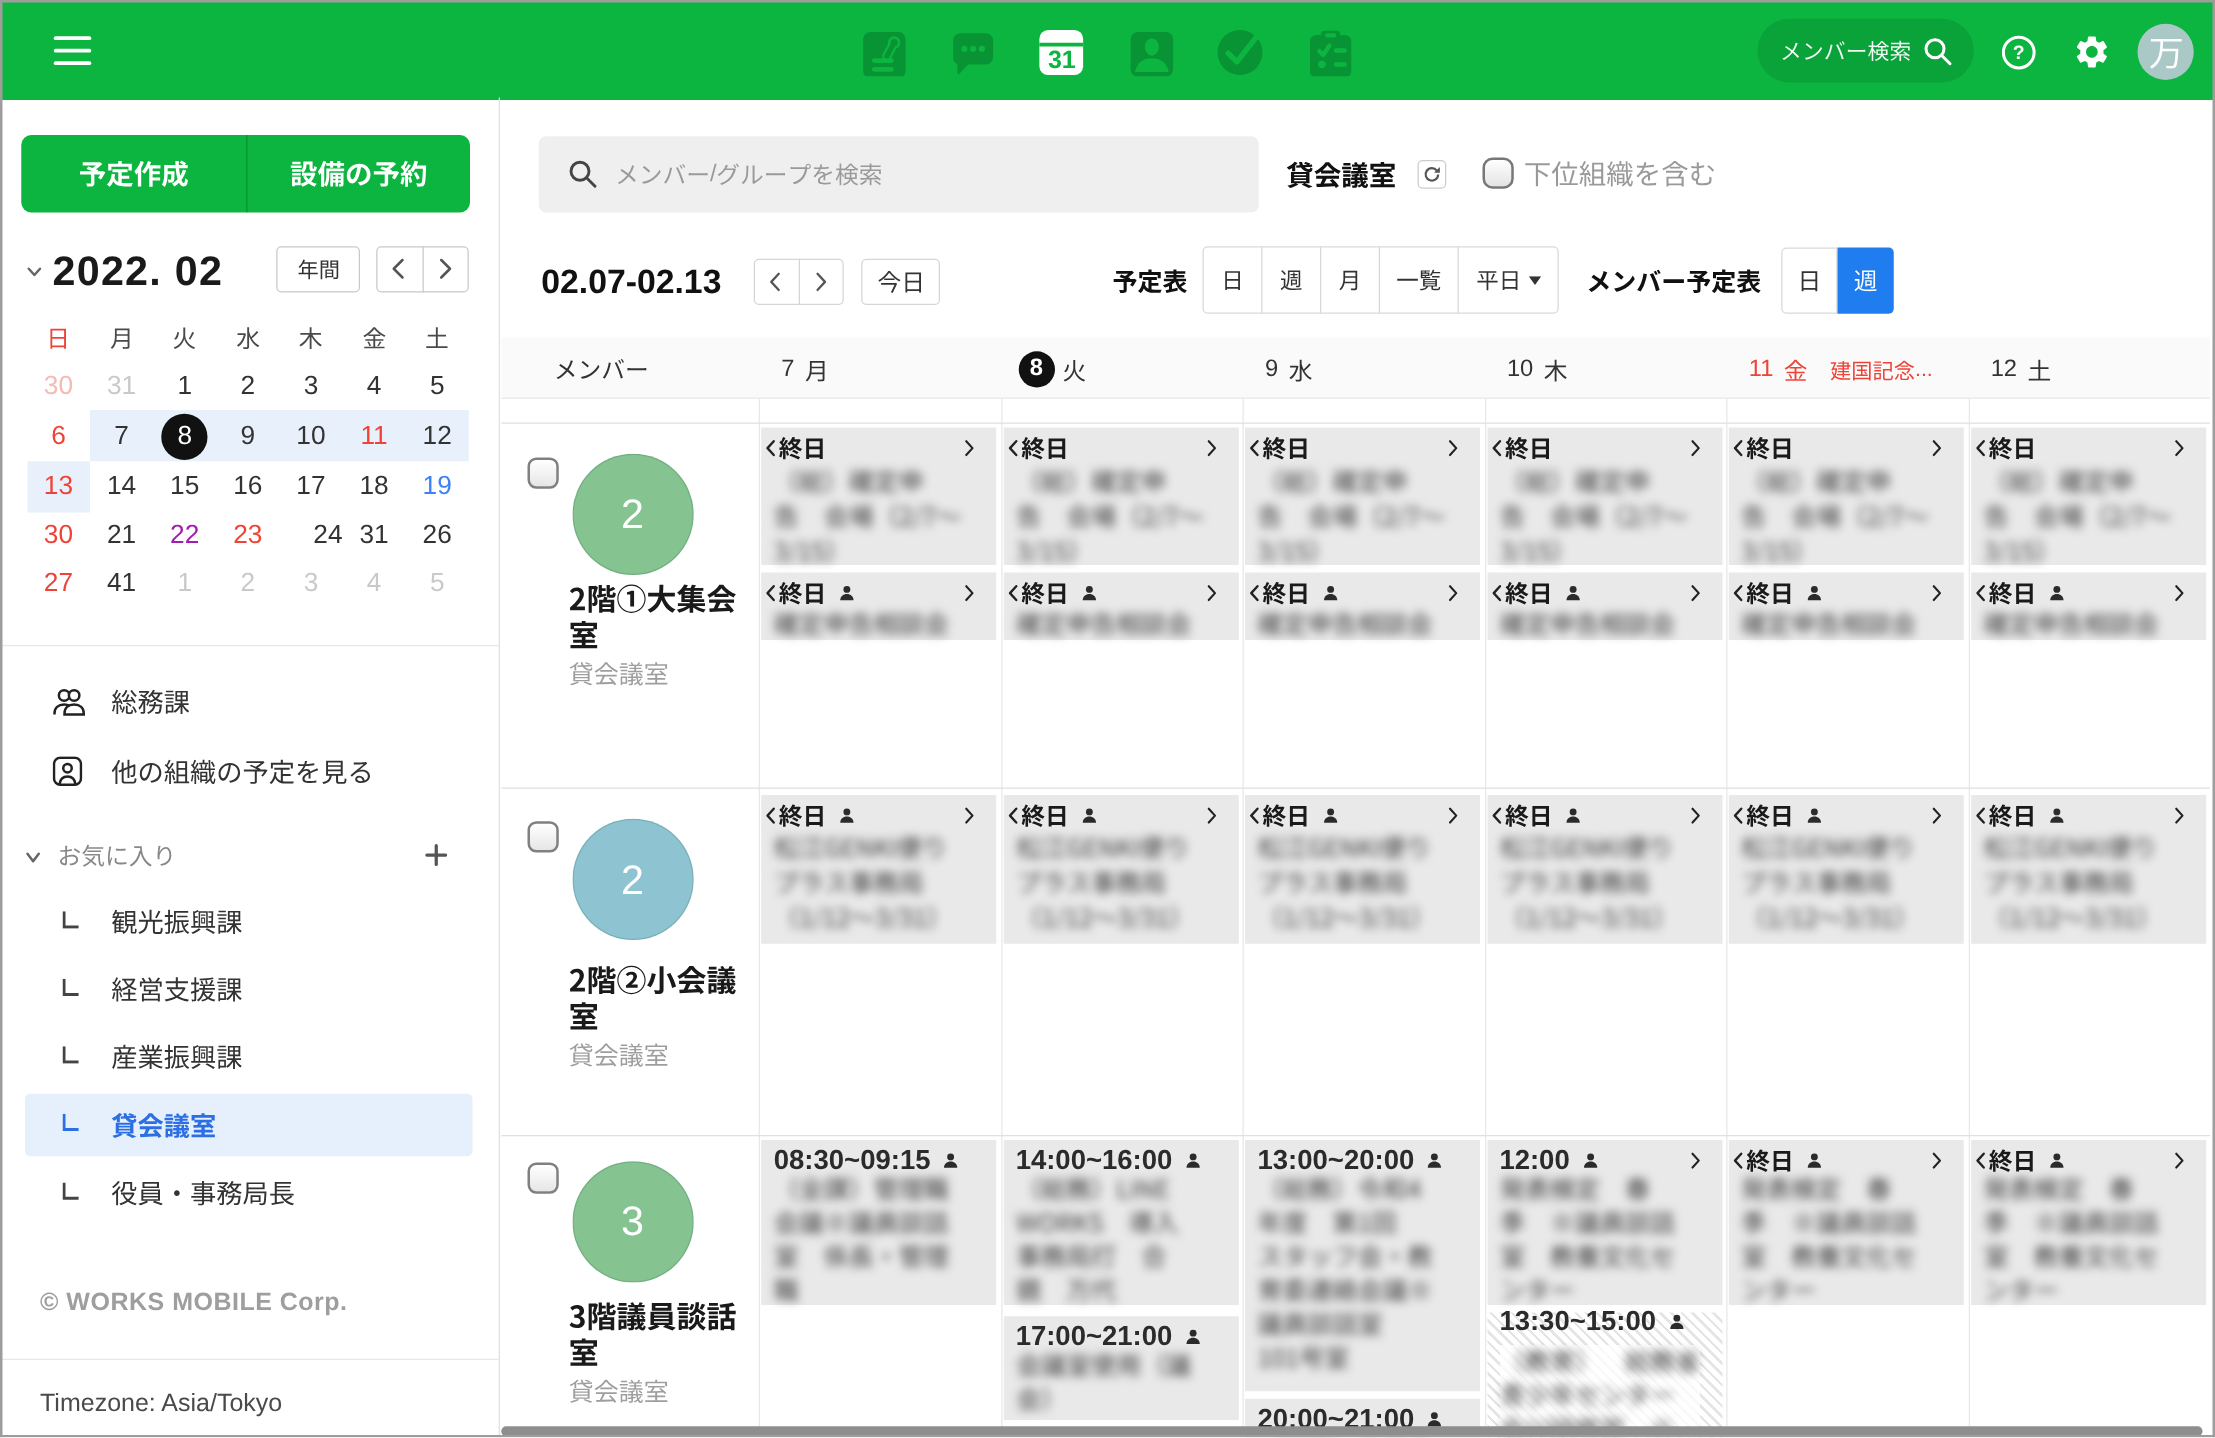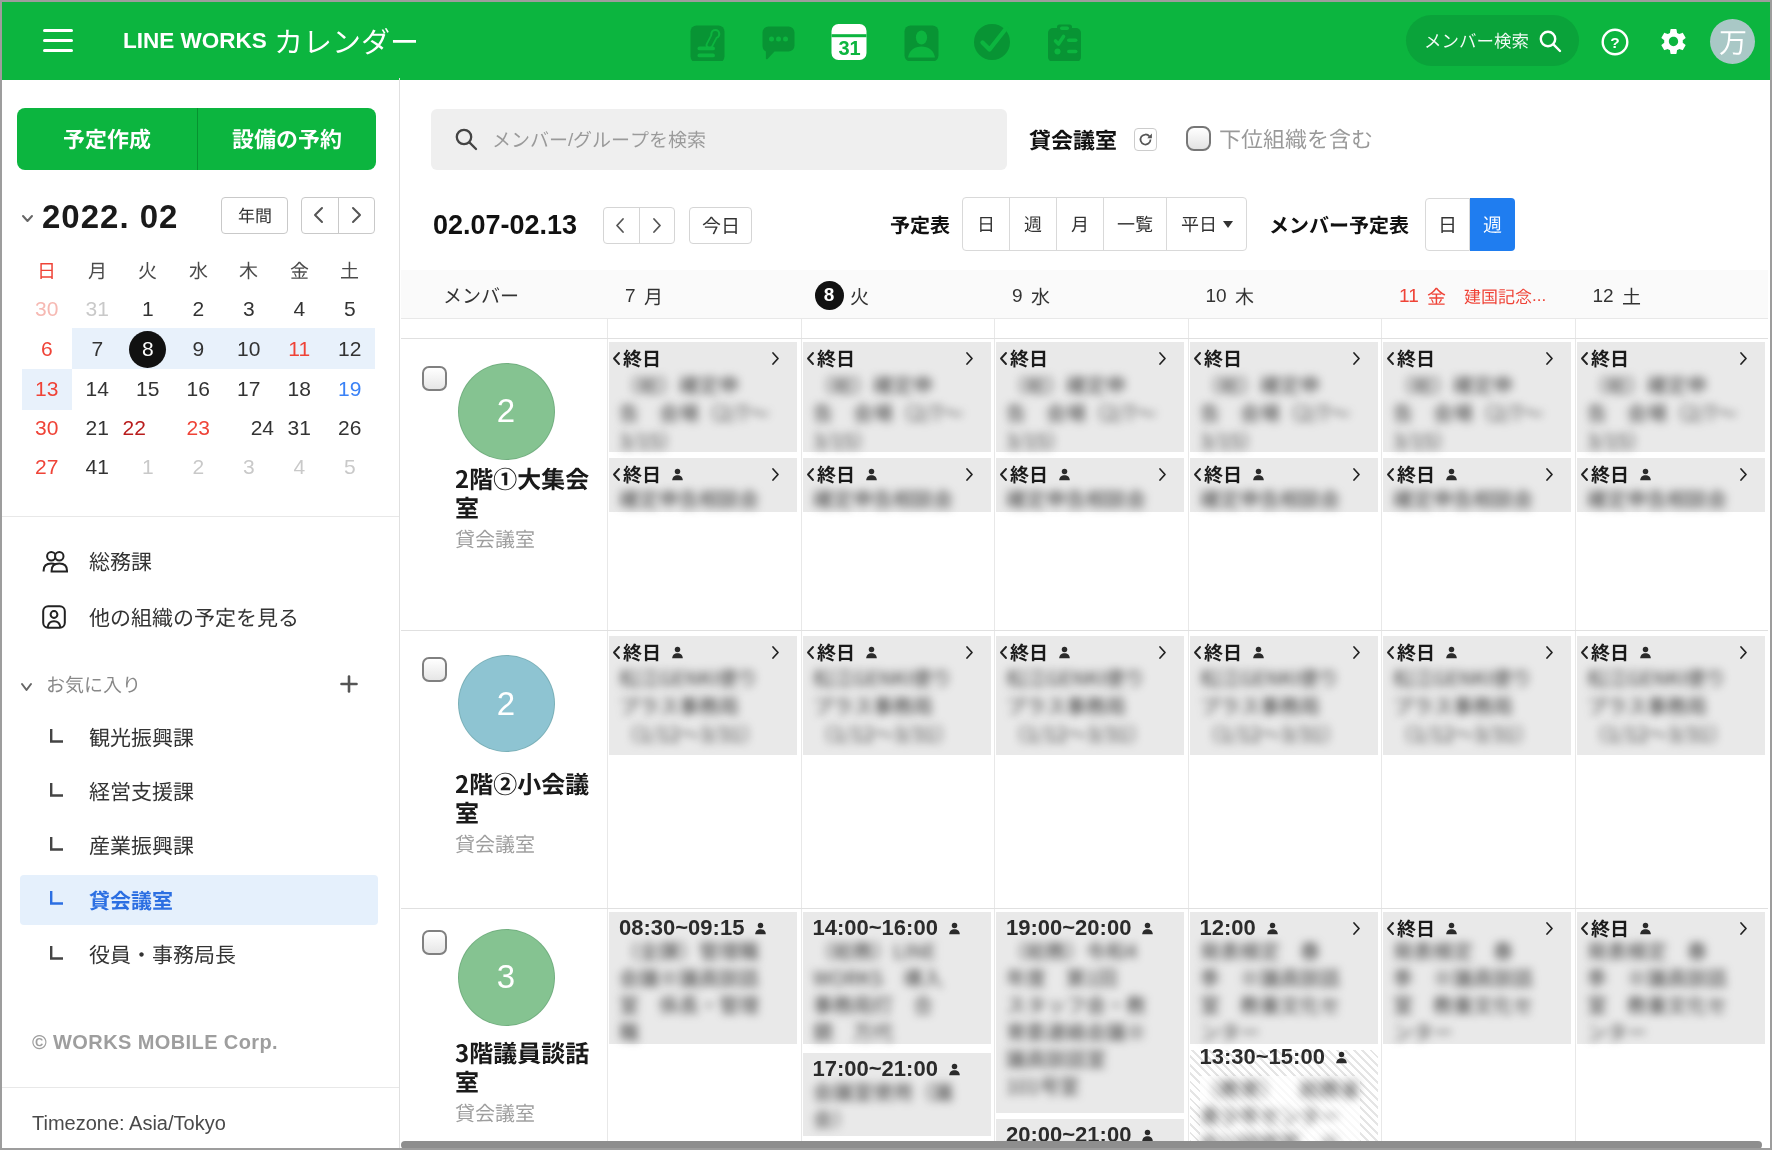--- a/index.html
+++ b/index.html
@@ -200,33 +200,20 @@
         <path id="B9031" d="M30 768C82 717 141 644 164 596L266 663C240 712 178 780 125 828ZM253 460H37V349H141V128C103 94 59 60 22 34L79 -80C127 -36 167 3 204 43C265 -35 346 -65 468 -70C594 -76 816 -74 943 -68C949 -34 966 18 979 45C838 33 592 30 468 36C364 40 291 70 253 138ZM342 821V562C342 435 336 262 258 141C285 129 333 100 354 81C438 213 451 418 451 562V724H808V189C808 176 803 171 791 171C778 171 737 171 700 173C714 145 727 101 731 72C798 72 844 74 876 91C908 108 918 136 918 187V821ZM574 710V660H479V579H574V525H476V445H780V525H672V579H776V660H672V710ZM488 406V132H578V178H758V406ZM578 328H667V257H578Z"></path>
         <path id="B9593" d="M580 154V92H415V154ZM580 239H415V299H580ZM870 811H532V446H806V54C806 37 800 31 782 31C769 30 732 30 693 31V388H306V-48H415V4H664C676 -27 687 -65 690 -90C776 -90 834 -87 875 -67C914 -47 927 -12 927 52V811ZM352 591V534H198V591ZM352 672H198V724H352ZM806 591V532H646V591ZM806 672H646V724H806ZM79 811V-90H198V448H465V811Z"></path>
         <path id="B968e" d="M346 502 374 403C455 422 556 445 653 469L644 559L514 533V637H641V730H514V836H407V513ZM533 103H809V41H533ZM533 194V252H809V194ZM422 350V-88H533V-57H809V-84H925V350H678L705 423L584 444C580 417 572 382 563 350ZM887 784C859 761 820 737 779 716V836H671V546C671 447 692 416 783 416C802 416 851 416 870 416C939 416 968 447 979 559C948 566 904 583 883 601C880 527 876 514 857 514C848 514 811 514 802 514C782 514 779 518 779 547V621C841 643 909 672 964 705ZM73 807V-90H178V700H253C237 632 216 545 197 481C252 413 264 351 265 305C265 277 260 256 248 247C241 242 232 239 221 239C210 239 197 239 180 240C196 211 204 167 205 139C228 138 252 138 269 140C291 144 310 150 324 161C356 184 370 226 369 290C369 347 358 416 297 493C325 572 358 681 383 767L305 811L288 807Z"></path>
         <path id="B96c6" d="M259 852C213 764 132 658 20 578C46 561 86 523 105 497C125 513 145 530 163 547V275H438V234H48V139H347C254 85 129 40 15 16C40 -9 74 -54 92 -83C209 -50 338 11 438 83V-89H557V87C656 15 784 -45 901 -78C917 -50 951 -5 976 18C866 42 745 87 655 139H952V234H557V275H925V365H581V408H848V487H581V529H846V607H581V648H896V741H596C614 769 633 801 650 833L515 850C505 818 489 777 471 741H329C348 769 366 798 383 827ZM466 529V487H276V529ZM466 607H276V648H466ZM466 408V365H276V408Z"></path>
       </defs>
     </svg>
     <div style="position:absolute;left:0;top:0;width:1772px;height:80px;background:#0cb53f"></div>
     <div style="position:absolute;left:43px;top:28.5px;width:30px;height:3.5px;background:#fff;border-radius:2px"></div>
     <div style="position:absolute;left:43px;top:38.5px;width:30px;height:3.5px;background:#fff;border-radius:2px"></div>
     <div style="position:absolute;left:43px;top:48.5px;width:30px;height:3.5px;background:#fff;border-radius:2px"></div>
-    <div class="abs flexv" style="left:123px;top:2px;height:78px">
-      <span style="font-size:22.5px;font-weight:bold;color:#fff">LINE&nbsp;WORKS</span>
-      <span style="width:7px"></span>
-      <svg class="jt" style="width:145.0px;height:29px;color:#fff;" viewBox="0 0 5000 1000">
-        <g transform="translate(0,880) scale(1,-1)">
-          <use href="#R30ab" x="0"></use>
-          <use href="#R30ec" x="1000"></use>
-          <use href="#R30f3" x="2000"></use>
-          <use href="#R30c0" x="3000"></use>
-          <use href="#R30fc" x="4000"></use>
-        </g>
-      </svg>
-    </div>
     <div style="position:absolute;left:686.5px;top:21.0px;width:40px;height:40px"><svg width="40" height="40" viewBox="0 0 40 40">
 <rect x="3.5" y="4.5" width="34" height="37" rx="6" fill="#089434"></rect>
 <line x1="22.5" y1="24" x2="27.5" y2="14.5" stroke="#0cb53f" stroke-width="7.6" stroke-linecap="round"></line>
 <circle cx="28.3" cy="13" r="5" fill="#0cb53f"></circle>
 <line x1="22.5" y1="24" x2="27.5" y2="14.5" stroke="#089434" stroke-width="4" stroke-linecap="round"></line>
 <circle cx="28.3" cy="13" r="2.9" fill="#089434"></circle>
 <rect x="10.5" y="25.5" width="17.5" height="3.8" rx="1.9" fill="#0cb53f"></rect>
 <rect x="10.5" y="32.5" width="17.5" height="3.8" rx="1.9" fill="#0cb53f"></rect>
 </svg></div>
     <div style="position:absolute;left:758.0px;top:21.0px;width:40px;height:40px"><svg width="40" height="40" viewBox="0 0 40 40">
@@ -401,21 +388,21 @@
     <div class="abs" style="left:324.5px;top:336.5px;width:50.5px;height:26px;text-align:center;font-size:21px;color:#333">12</div>
     <div class="abs" style="left:21.5px;top:376.5px;width:50.5px;height:26px;text-align:center;font-size:21px;color:#ef4337">13</div>
     <div class="abs" style="left:72.0px;top:376.5px;width:50.5px;height:26px;text-align:center;font-size:21px;color:#333">14</div>
     <div class="abs" style="left:122.5px;top:376.5px;width:50.5px;height:26px;text-align:center;font-size:21px;color:#333">15</div>
     <div class="abs" style="left:173.0px;top:376.5px;width:50.5px;height:26px;text-align:center;font-size:21px;color:#333">16</div>
     <div class="abs" style="left:223.5px;top:376.5px;width:50.5px;height:26px;text-align:center;font-size:21px;color:#333">17</div>
     <div class="abs" style="left:274.0px;top:376.5px;width:50.5px;height:26px;text-align:center;font-size:21px;color:#333">18</div>
     <div class="abs" style="left:324.5px;top:376.5px;width:50.5px;height:26px;text-align:center;font-size:21px;color:#3b82f6">19</div>
     <div class="abs" style="left:21.5px;top:416px;width:50.5px;height:26px;text-align:center;font-size:21px;color:#ef4337">30</div>
     <div class="abs" style="left:72.0px;top:416px;width:50.5px;height:26px;text-align:center;font-size:21px;color:#333">21</div>
-    <div class="abs" style="left:122.5px;top:416px;width:50.5px;height:26px;font-size:21px;color:#b91c1c">22</div>
+    <div class="abs" style="left:122.5px;top:416px;width:50.5px;height:26px;text-align:center;font-size:21px;color:#a21caf">22</div>
     <div class="abs" style="left:173.0px;top:416px;width:50.5px;height:26px;text-align:center;font-size:21px;color:#ef4337">23</div>
     <div class="abs" style="left:223.5px;top:416px;width:50.5px;height:26px;text-align:right;font-size:21px;color:#333">24</div>
     <div class="abs" style="left:274.0px;top:416px;width:50.5px;height:26px;text-align:center;font-size:21px;color:#333">31</div>
     <div class="abs" style="left:324.5px;top:416px;width:50.5px;height:26px;text-align:center;font-size:21px;color:#333">26</div>
     <div class="abs" style="left:21.5px;top:455px;width:50.5px;height:26px;text-align:center;font-size:21px;color:#ef4337">27</div>
     <div class="abs" style="left:72.0px;top:455px;width:50.5px;height:26px;text-align:center;font-size:21px;color:#333">41</div>
     <div class="abs" style="left:122.5px;top:455px;width:50.5px;height:26px;text-align:center;font-size:21px;color:#c9c9c9">1</div>
     <div class="abs" style="left:173.0px;top:455px;width:50.5px;height:26px;text-align:center;font-size:21px;color:#c9c9c9">2</div>
     <div class="abs" style="left:223.5px;top:455px;width:50.5px;height:26px;text-align:center;font-size:21px;color:#c9c9c9">3</div>
     <div class="abs" style="left:274.0px;top:455px;width:50.5px;height:26px;text-align:center;font-size:21px;color:#c9c9c9">4</div>
@@ -1959,21 +1946,21 @@
       <svg class="jt" style="width:40.0px;height:20px;color:#3d3d3d;filter:blur(4px);" viewBox="0 0 2000 1000">
         <g transform="translate(0,880) scale(1,-1)">
           <use href="#R4f1a" x="0"></use>
           <use href="#Rff09" x="1000"></use>
         </g>
       </svg>
     </div>
     <div style="position:absolute;left:996px;top:912px;width:188.0px;height:201px;background:#e9e9e9"></div>
     <div class="abs flexv" style="left:999.0px;top:915.0px;width:168.0px;height:26px">
       <span style="width:7px"></span>
-      <span style="font-size:22px;font-weight:bold;color:#2b2b2b">19:00~20:00</span>
+      <span style="font-size:22px;font-weight:bold;color:#2b2b2b">13:00~20:00</span>
       <span style="width:9px"></span>
       <svg width="15" height="15" viewBox="0 0 24 24" style="vertical-align:-2px">
         <circle cx="12" cy="7.2" r="4.4" fill="#2b2b2b"></circle>
         <path d="M3.5 21c0-5 3.8-8 8.5-8s8.5 3 8.5 8z" fill="#2b2b2b"></path>
       </svg>
       <span style="flex:1"></span>
     </div>
     <div class="abs flexv" style="left:1006px;top:937px;height:28px">
       <svg class="jt" style="width:131.1px;height:20px;color:#3d3d3d;filter:blur(4px);" viewBox="0 0 6555 1000">
         <g transform="translate(0,880) scale(1,-1)">

